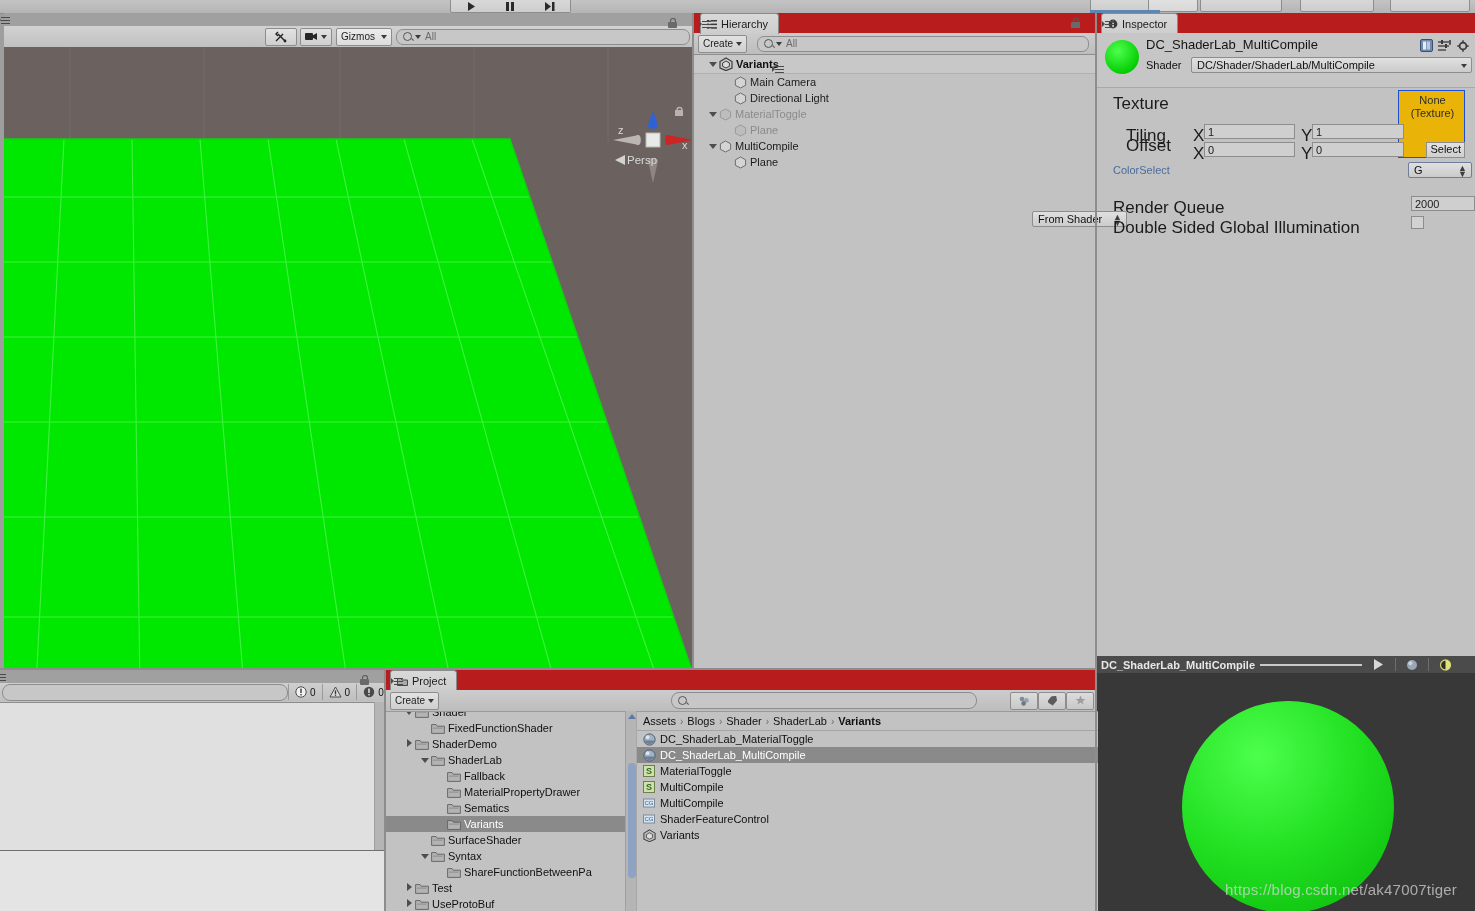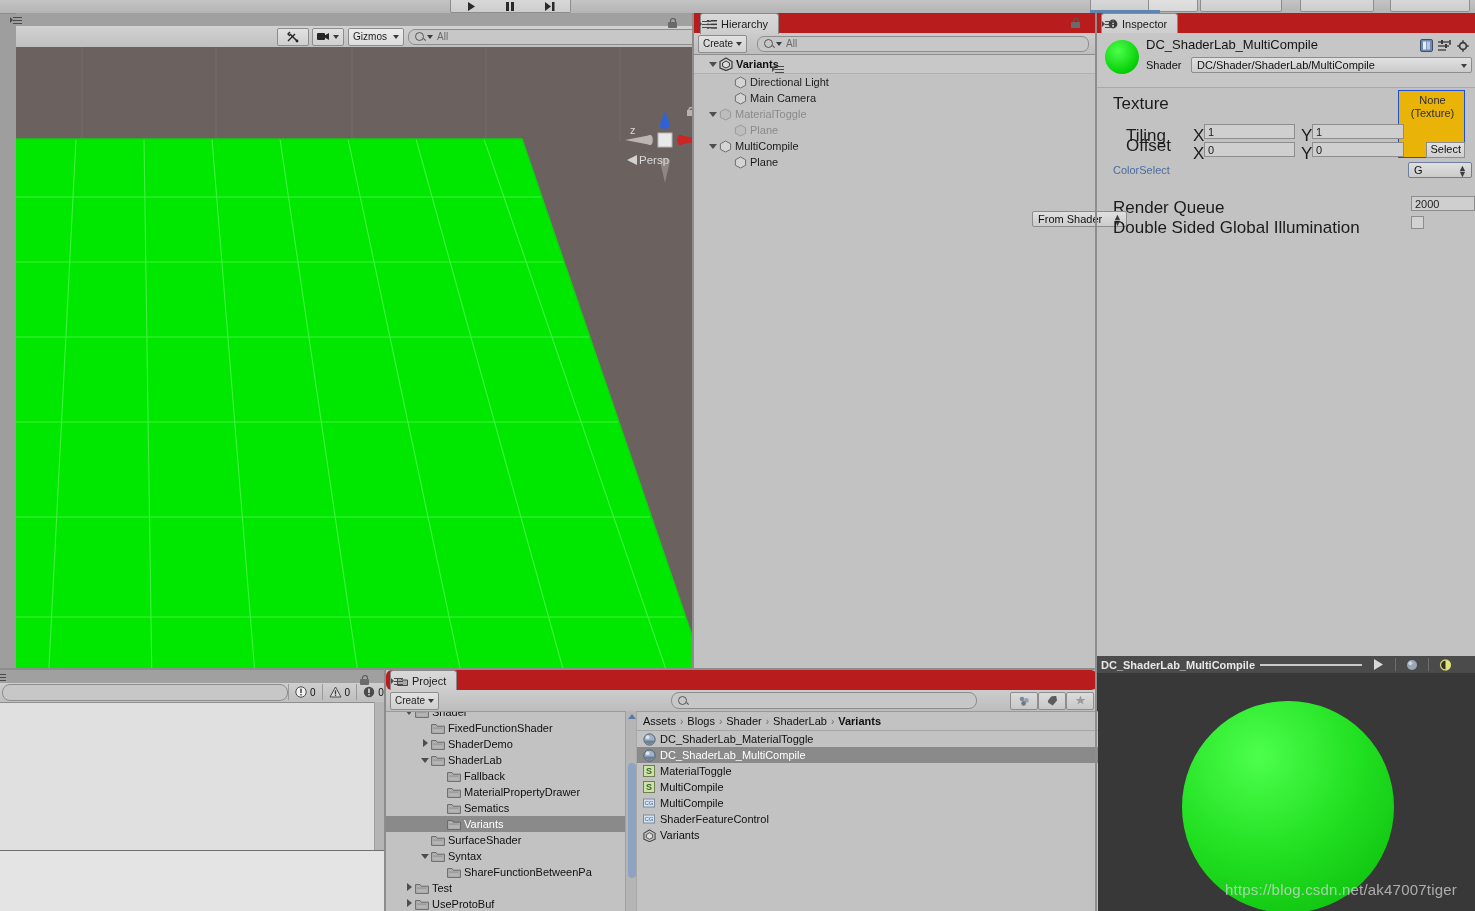--- a/index.html
+++ b/index.html
@@ -108,21 +108,21 @@
         </svg>
     </div>
     <div class="abs" style="left:1090px;top:-9px;width:70px;height:19px;background:linear-gradient(#e0e0e0,#cdcdcd);border:1px solid #8d8d8d;border-radius:2px;"></div>
     <div class="abs" style="left:1148px;top:-9px;width:48px;height:19px;background:linear-gradient(#e8e8e8,#d8d8d8);border:1px solid #8d8d8d;border-radius:2px;"></div>
     <div class="abs" style="left:1200px;top:-9px;width:80px;height:19px;background:linear-gradient(#e0e0e0,#cdcdcd);border:1px solid #8d8d8d;border-radius:2px;"></div>
     <div class="abs" style="left:1300px;top:-9px;width:72px;height:19px;background:linear-gradient(#e0e0e0,#cdcdcd);border:1px solid #8d8d8d;border-radius:2px;"></div>
     <div class="abs" style="left:1390px;top:-9px;width:78px;height:19px;background:linear-gradient(#e0e0e0,#cdcdcd);border:1px solid #8d8d8d;border-radius:2px;"></div>
     <div class="abs" style="left:1090px;top:10px;width:70px;height:3px;background:#5e86b0;"></div>
   </div>
 
-  <div class="abs" style="left:16px;top:13px;width:694px;height:657px;padding-left:37px;">
+  <div class="abs" style="left:4px;top:13px;width:694px;height:657px;padding-left:37px;">
 
     <div class="toolbar abs" style="left:0;top:13px;width:694px;height:21px;background:linear-gradient(#d2d2d2,#c0c0c0);">
       <div style="flex:1"></div>
       <div class="tbtn" style="width:22px;margin-right:3px;">
         <svg width="12" height="12" viewBox="0 0 12 12">
           <path d="M1 10 L8 3 M3 1 L1 3 L3 5" stroke="#222" stroke-width="1.4" fill="none"></path>
           <path d="M10 10 L3 3" stroke="#222" stroke-width="1.4" fill="none"></path>
           <circle cx="10" cy="10" r="1.4" fill="#222"></circle>
         </svg>
       </div>
@@ -255,28 +255,28 @@
           <i></i>
         </span>
     </div>
 
     <div id="hierarchy-list" style="padding-top:0;">
         <div class="h-row" style="padding-left: 29px;">
           <span class="foldout"></span>
           <svg class="go-ico" viewBox="0 0 13 13">
             <path d="M6.5 1 L11.6 3.8 V9.3 L6.5 12 L1.4 9.3 V3.8 Z" fill="#d4d4d4" stroke="#6e6e6e" stroke-width="1"></path>
           </svg>
-          <span style="color:#1b1b1b">Directional Light</span>
+          <span style="color:#1b1b1b">Main Camera</span>
         </div>
         <div class="h-row" style="padding-left: 29px;">
           <span class="foldout"></span>
           <svg class="go-ico" viewBox="0 0 13 13">
             <path d="M6.5 1 L11.6 3.8 V9.3 L6.5 12 L1.4 9.3 V3.8 Z" fill="#d4d4d4" stroke="#6e6e6e" stroke-width="1"></path>
           </svg>
-          <span style="color:#1b1b1b">Main Camera</span>
+          <span style="color:#1b1b1b">Directional Light</span>
         </div>
         <div class="h-row" style="padding-left: 14px;">
           <span class="foldout open"></span>
           <svg class="go-ico" viewBox="0 0 13 13">
             <path d="M6.5 1 L11.6 3.8 V9.3 L6.5 12 L1.4 9.3 V3.8 Z" fill="#bdbdbd" stroke="#9a9a9a" stroke-width="1"></path>
           </svg>
           <span style="color:#8b8b8b">MaterialToggle</span>
         </div>
         <div class="h-row" style="padding-left: 29px;">
           <span class="foldout"></span>
@@ -462,21 +462,21 @@
         </svg>
         <span>0</span>
       </div>
     </div>
     <div class="abs" style="left:0;top:32px;width:386px;height:148px;background:#e0e0e0;border-top:1px solid #8d8d8d;"></div>
     <div class="abs" style="left:0;top:180px;width:386px;height:61px;background:#e4e4e4;border-top:1px solid #6f6f6f;"></div>
     <div class="abs scroll-v" style="right:0;top:32px;height:148px;"></div>
   </div>
 
   <div class="abs panel" style="left:386px;top:670px;width:711px;height:241px;background:#c2c2c2;">
-    <div class="tabstrip" style="width:711px;height:20px;border-radius:6px;">
+    <div class="tabstrip" style="width:711px;height:20px;">
       <div class="tab" style="left:4px;background:linear-gradient(#d9d9d9,#cdcdcd);">
         <svg width="11" height="9" viewBox="0 0 11 9">
           <path d="M0.5 8.5 V1.5 H4 L5 3 H10.5 V8.5 Z" fill="#a9a9a9" stroke="#3a3a3a" stroke-width="0.9"></path>
         </svg>
         <span>Project</span>
       </div>
       <span class="abs lockicon" style="right:26px;top:5px;"></span>
       <span class="abs menuicon" style="right:7px;top:6px;"><i></i><i></i><i></i></span>
     </div>
 
@@ -520,21 +520,21 @@
             <span>Shader</span>
           </div>
           <div class="p-row" style="padding-left: 34px;">
             <span class="foldout"></span>
             <svg class="folder-ico" viewBox="0 0 14 11">
               <path d="M0.6 10.4 V1.6 H5 L6.2 3.2 H13.4 V10.4 Z" fill="#b3b3b3" stroke="#5f5f5f" stroke-width="0.9"></path>
               <rect x="2" y="4.6" width="9.6" height="1" fill="#8e8e8e"></rect>
             </svg>
             <span>FixedFunctionShader</span>
           </div>
-          <div class="p-row" style="padding-left: 34px;">
+          <div class="p-row" style="padding-left: 18px;">
             <span class="foldout closed"></span>
             <svg class="folder-ico" viewBox="0 0 14 11">
               <path d="M0.6 10.4 V1.6 H5 L6.2 3.2 H13.4 V10.4 Z" fill="#b3b3b3" stroke="#5f5f5f" stroke-width="0.9"></path>
               <rect x="2" y="4.6" width="9.6" height="1" fill="#8e8e8e"></rect>
             </svg>
             <span>ShaderDemo</span>
           </div>
           <div class="p-row" style="padding-left: 34px;">
             <span class="foldout open"></span>
             <svg class="folder-ico" viewBox="0 0 14 11">

